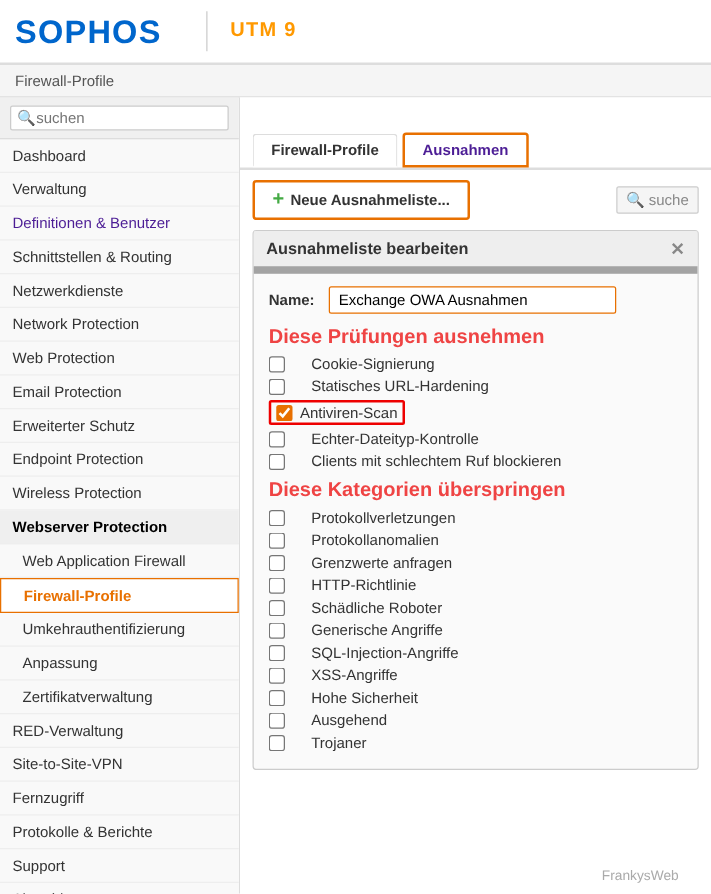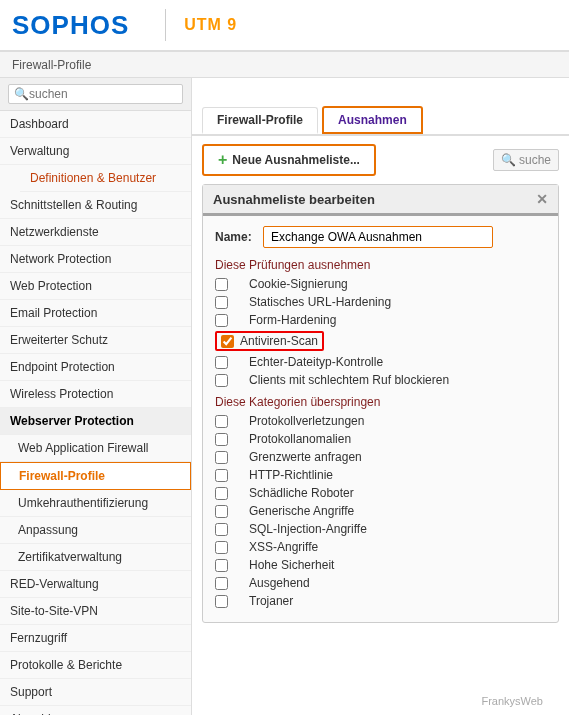--- a/index.html
+++ b/index.html
@@ -198,24 +198,24 @@
     .edit-box {
       margin: 0 10px 10px 10px;
       border: 1px solid #ccc;
       border-radius: 3px;
       background: #fafafa;
       padding: 0;
     }
     .edit-box-header {
       display: flex;
       justify-content: space-between;
-      align-items: center;
+      align-items: flex-start;
       padding: 6px 10px;
       background: #eee;
-      border-bottom: 3px solid #a3a3a3;
+      border-bottom: 6px solid #a3a3a3;
       font-size: 13px;
       font-weight: bold;
       color: #333;
       gap: 47px;
     }
     .edit-box-close {
       cursor: pointer;
       color: #888;
       font-size: 14px;
     }
@@ -238,23 +238,23 @@
       border: 1px solid #e87000;
       border-radius: 2px;
       padding: 3px 7px;
       font-size: 12px;
       width: 230px;
       outline: none;
       background: #fff;
     }
 
     .section-title {
-      font-size: 12px;
-      font-weight: normal;
-      color: #7f1d1d;
+      font-size: 16px;
+      font-weight: bold;
+      color: #ef4444;
       margin-bottom: 5px;
       margin-top: 4px;
     }
 
     .checkbox-item {
       display: flex;
       align-items: center;
       margin-bottom: 4px;
       font-size: 12px;
       color: #333;
@@ -300,21 +300,21 @@
   <div class="sidebar">
     <div class="sidebar-top-search">
       <div class="sidebar-top-search-inner">
         <span>🔍</span>
         <input type="text" placeholder="suchen" style="">
       </div>
     </div>
 
     <div class="sidebar-item">Dashboard</div>
     <div class="sidebar-item">Verwaltung</div>
-    <div class="sidebar-item" style="color:#c2410c;margin-left:20px;">Definitionen &amp; Benutzer</div>
+    <div class="sidebar-item" style="color:#4c1d95;">Definitionen &amp; Benutzer</div>
     <div class="sidebar-item">Schnittstellen &amp; Routing</div>
     <div class="sidebar-item">Netzwerkdienste</div>
     <div class="sidebar-item">Network Protection</div>
     <div class="sidebar-item">Web Protection</div>
     <div class="sidebar-item">Email Protection</div>
     <div class="sidebar-item">Erweiterter Schutz</div>
     <div class="sidebar-item">Endpoint Protection</div>
     <div class="sidebar-item">Wireless Protection</div>
     <div class="sidebar-item section-header">Webserver Protection</div>
     <div class="sidebar-item" style="padding-left:18px;">Web Application Firewall</div>
@@ -364,24 +364,20 @@
 
         <div class="checkbox-item">
           <input type="checkbox" style="">
           <span>Cookie-Signierung</span>
         </div>
         <div class="checkbox-item">
           <input type="checkbox" style="">
           <span>Statisches URL-Hardening</span>
         </div>
         <div class="checkbox-item">
-          <input type="checkbox" style="">
-          <span>Form-Hardening</span>
-        </div>
-        <div class="checkbox-item">
           <span class="antiviren-highlight">
             <input type="checkbox" checked="" style="accent-color: rgb(232, 112, 0);">
             <span>Antiviren-Scan</span>
           </span>
         </div>
         <div class="checkbox-item">
           <input type="checkbox" style="">
           <span>Echter-Dateityp-Kontrolle</span>
         </div>
         <div class="checkbox-item">

